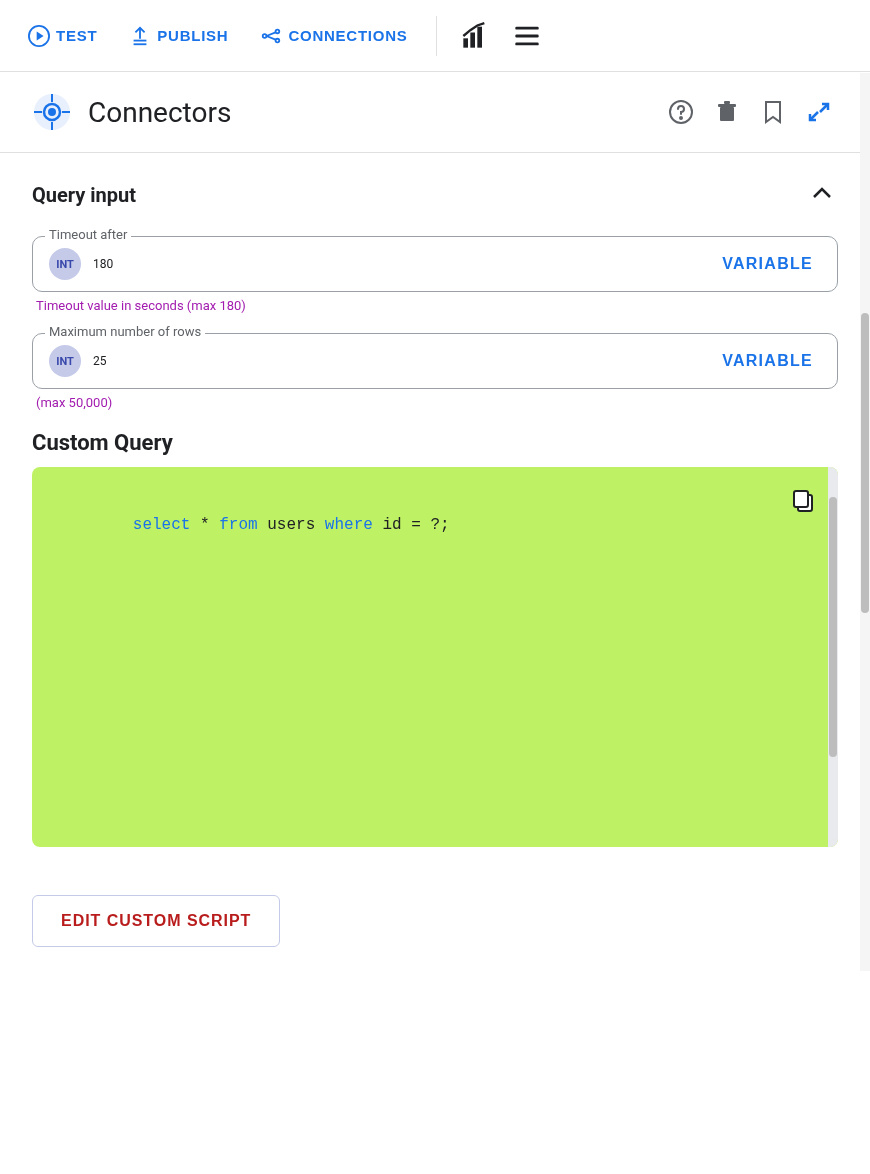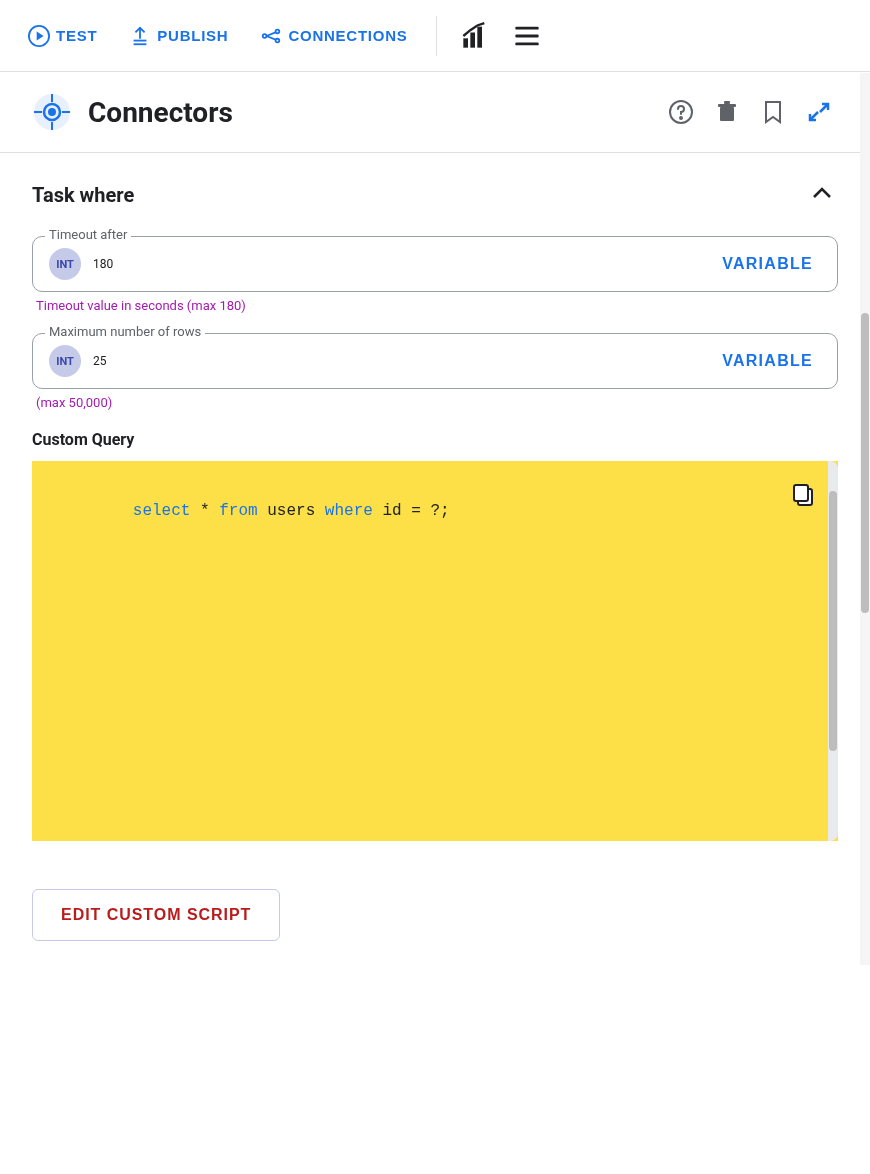--- a/index.html
+++ b/index.html
@@ -66,21 +66,21 @@
       align-items: center;
       gap: 16px;
       flex: 1;
     }
     .header-icon {
       width: 40px;
       height: 40px;
     }
     .page-title {
       font-size: 28px;
-      font-weight: 700;
+      font-weight: 400;
       color: #202124;
     }
     .header-actions {
       display: flex;
       align-items: center;
       gap: 8px;
     }
     .header-action-btn {
       background: none;
       border: none;
@@ -179,30 +179,30 @@
     }
     .field-hint {
       font-size: 13px;
       color: #a21caf;
       margin-top: 6px;
       padding-left: 4px;
     }
 
     
     .custom-query-title {
-      font-size: 16px;
+      font-size: 22px;
       font-weight: 700;
       color: #202124;
       margin-bottom: 12px;
     }
     .code-block-wrapper {
       position: relative;
-      background: #fde047;
-      border-radius: 0;
-      padding: 12px 24px;
+      background: #bef264;
+      border-radius: 8px;
+      padding: 20px 24px;
       min-height: 380px;
     }
     .code-line {
       font-family: 'Courier New', Courier, monospace;
       font-size: 16px;
       line-height: 1.6;
       white-space: pre;
     }
     .code-keyword { color: #1a73e8; }
     .code-plain { color: #202124; }
@@ -347,21 +347,21 @@
           <line x1="22" y1="5" x2="14" y2="13"></line>
           <line x1="4" y1="21" x2="12" y2="13"></line>
         </svg>
       </button>
     </div>
   </header>
 
   <div class="main-content">
 
     <div class="section-header">
-      <h2 class="section-title">Task where</h2>
+      <h2 class="section-title">Query input</h2>
       <button class="collapse-btn">
         <svg viewBox="0 0 24 24" fill="none" stroke="#202124" stroke-width="2.5">
           <polyline points="4,16 12,8 20,16"></polyline>
         </svg>
       </button>
     </div>
 
     <div class="field-group">
       <div class="field-wrapper">
         <span class="field-label">Timeout after</span>

